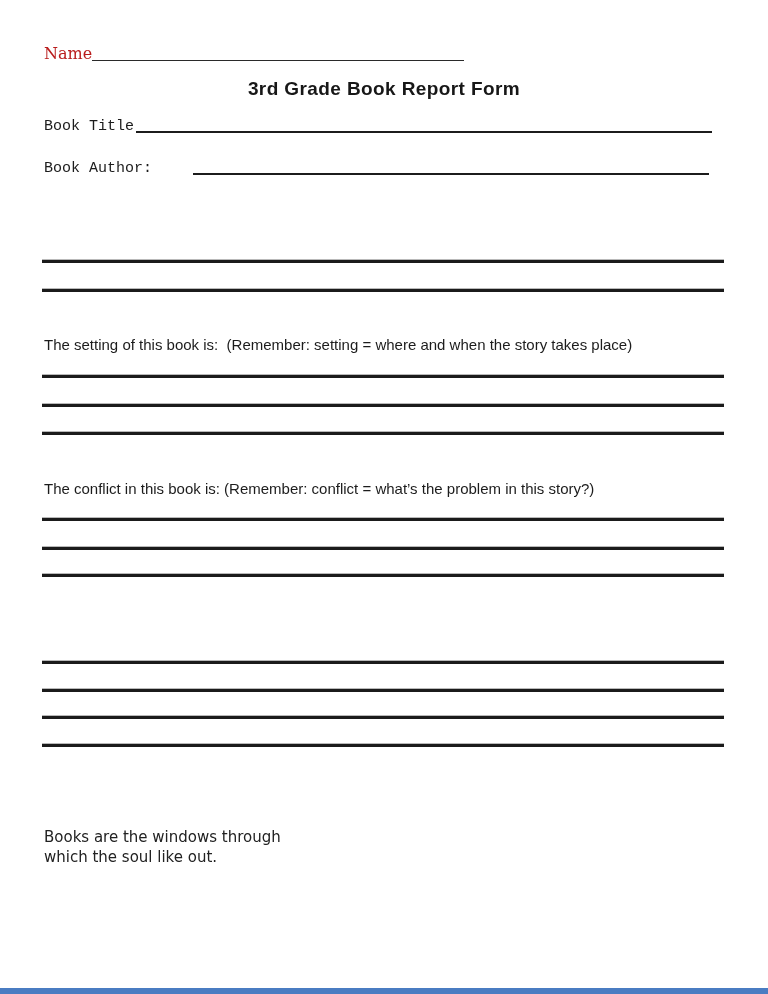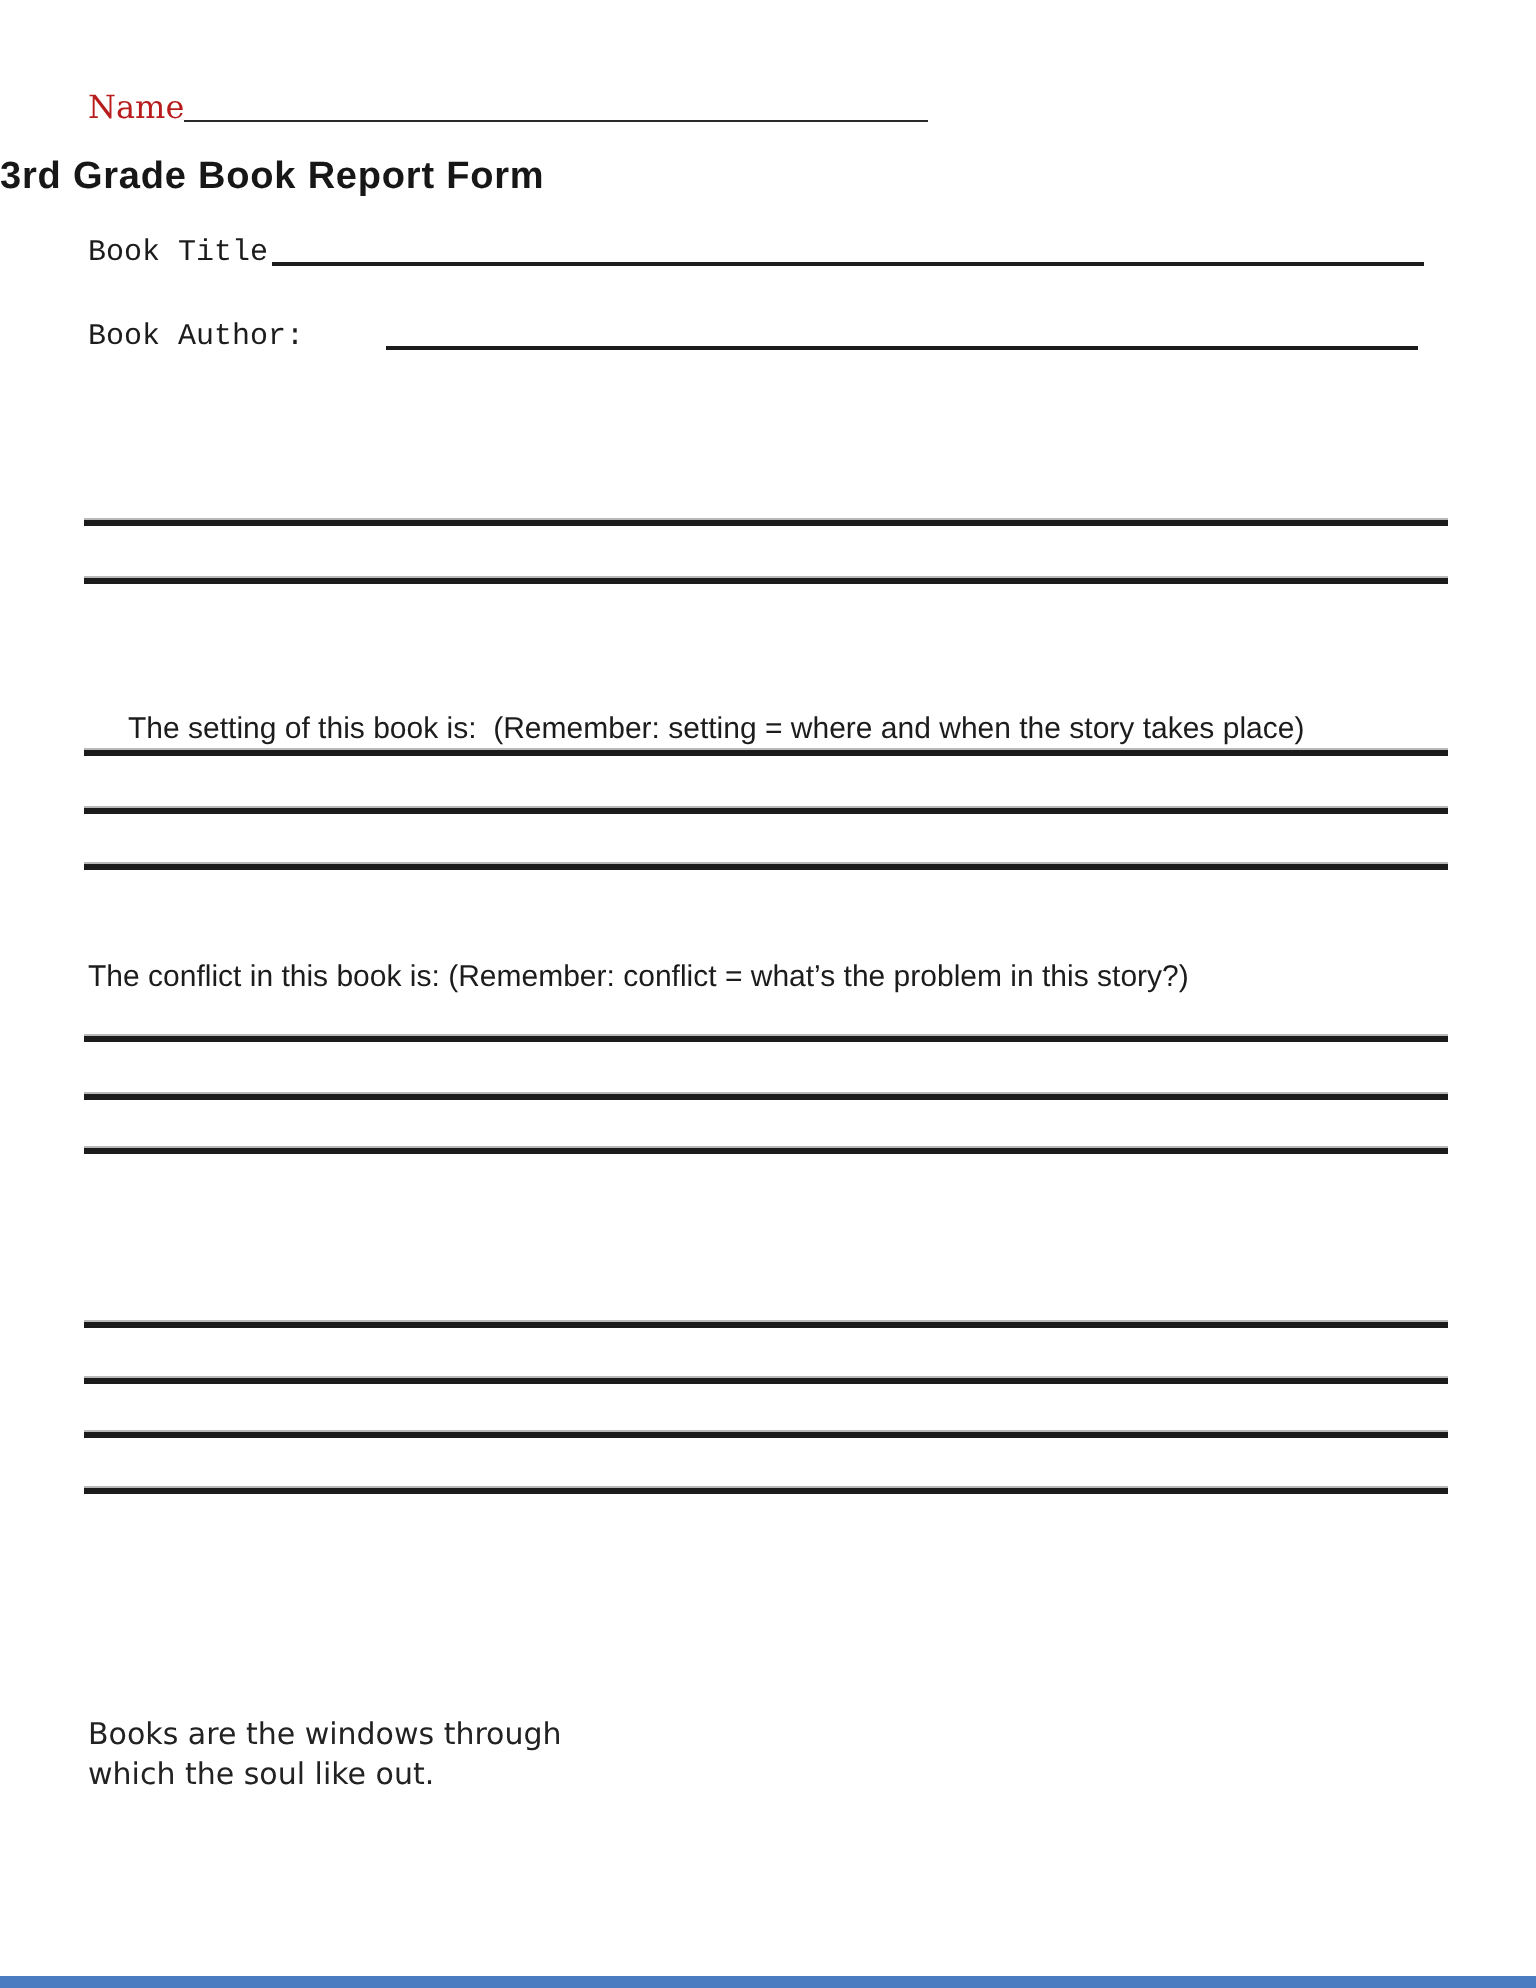--- a/index.html
+++ b/index.html
@@ -33,21 +33,21 @@
     height: 1px;
     border-bottom: 1px solid #2a2a2a;
     margin-bottom: 2px;
   }
   
   .form-title {
     position: absolute;
     top: 78px;
     left: 0;
     width: 768px;
-    text-align: left;
+    text-align: center;
     font-size: 19px;
     font-weight: bold;
     letter-spacing: 0.4px;
     color: #171717;
   }
   
   .field-row {
     position: absolute;
     left: 44px;
     display: flex;
@@ -68,42 +68,41 @@
   .book-author-row { top: 160px; width: 665px; gap: 30px; }
   
   .prompt {
     position: absolute;
     left: 44px;
     font-size: 15px;
     color: #1c1c1c;
     white-space: pre-wrap;
   }
   .prompt-characters { top: 222px; }
-  .prompt-setting    { top: 356px; margin-left: 20px; }
+  .prompt-setting    { top: 336px; }
   .prompt-conflict   { top: 480px; }
   .prompt-like       { top: 624px; }
   
   .ans {
     position: absolute;
     left: 42px;
     width: 682px;
     height: 3px;
     background: #1b1b1b;
     box-shadow: 0 -1px 0 #b9b9b9;
   }
   
   .quote {
     position: absolute;
     top: 828px;
     left: 44px;
     font-family: "DejaVu Sans", sans-serif;
     font-size: 15px;
     line-height: 19.5px;
     color: #222;
-    margin-top: 30px;
   }
   .quote .author { font-weight: bold; }
   
   .footer-bar {
     position: absolute;
     left: 0;
     bottom: 0;
     width: 768px;
     height: 6px;
   }

